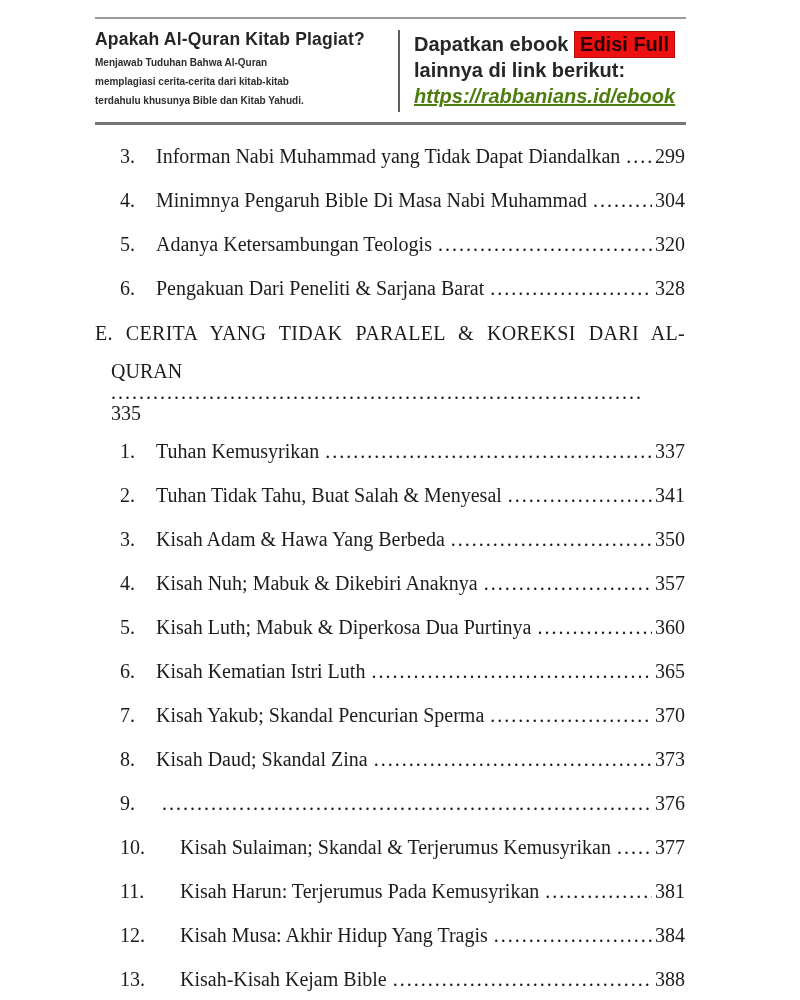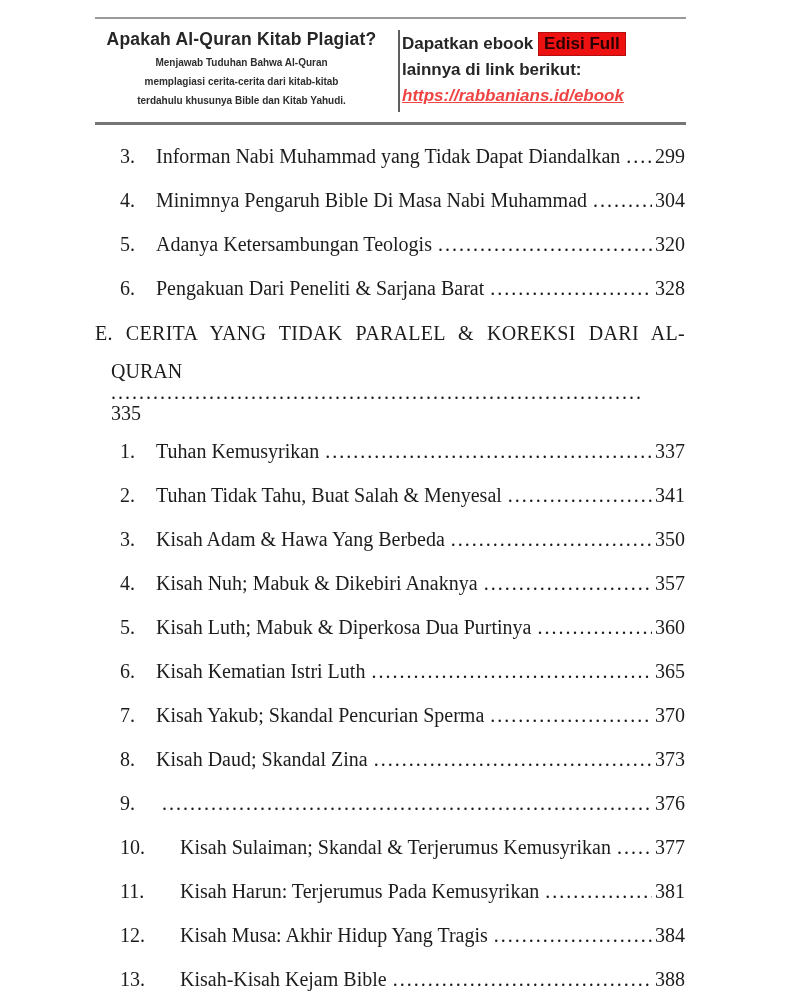--- a/index.html
+++ b/index.html
@@ -26,21 +26,21 @@
     width: 591px;
     border-top: 2px solid #9a9a9a;
     border-bottom: 3px solid #767676;
     display: flex;
     align-items: stretch;
     font-family: "Liberation Sans", sans-serif;
   }
   .header-left {
     width: 293px;
     padding: 10px 10px 12px 0;
-    text-align: center;
+    text-align: left;
     color: #262626;
   }
   .header-title {
     font-size: 17.5px;
     font-weight: 700;
     letter-spacing: 0.2px;
     margin-bottom: 3px;
     white-space: nowrap;
   }
   .header-subtitle-line {
@@ -50,22 +50,22 @@
     color: #2e2e2e;
     white-space: nowrap;
   }
   .header-divider {
     width: 2px;
     background: #5f5f5f;
     margin: 11px 0 10px 0;
   }
   .header-right {
     flex: 1;
-    padding: 12px 0 10px 2px;
-    font-size: 17px;
+    padding: 12px 0 10px 14px;
+    font-size: 20px;
     font-weight: 600;
     line-height: 26px;
     color: #262626;
     white-space: nowrap;
   }
   .hl {
     font-weight: 700;
     padding: 1px 5px 2px 5px;
     border: 1px solid #b40f0f;
   }
@@ -156,21 +156,21 @@
       <div class="header-subtitle-line">memplagiasi cerita-cerita dari kitab-kitab</div>
       <div class="header-subtitle-line">terdahulu khusunya Bible dan Kitab Yahudi.</div>
     </div>
     <div class="header-divider"></div>
     <div class="header-right">
       <div>
         <span>Dapatkan ebook</span>
         <span class="hl" style="background-color: rgb(238, 17, 17); color: rgb(43, 0, 0);">Edisi Full</span>
       </div>
       <div>lainnya di link berikut:</div>
-      <div class="ebook-link" style="color: #ef4444;">https://rabbanians.id/ebook</div>
+      <div class="ebook-link" style="color: #4d7c0f;">https://rabbanians.id/ebook</div>
     </div>
   </div>
 
   <div class="toc">
     <div class="toc-row">
       <span class="toc-num">3.</span>
       <span class="toc-title">Informan Nabi Muhammad yang Tidak Dapat Diandalkan</span>
       <span class="dots"></span>
       <span class="toc-page">299</span>
     </div>

